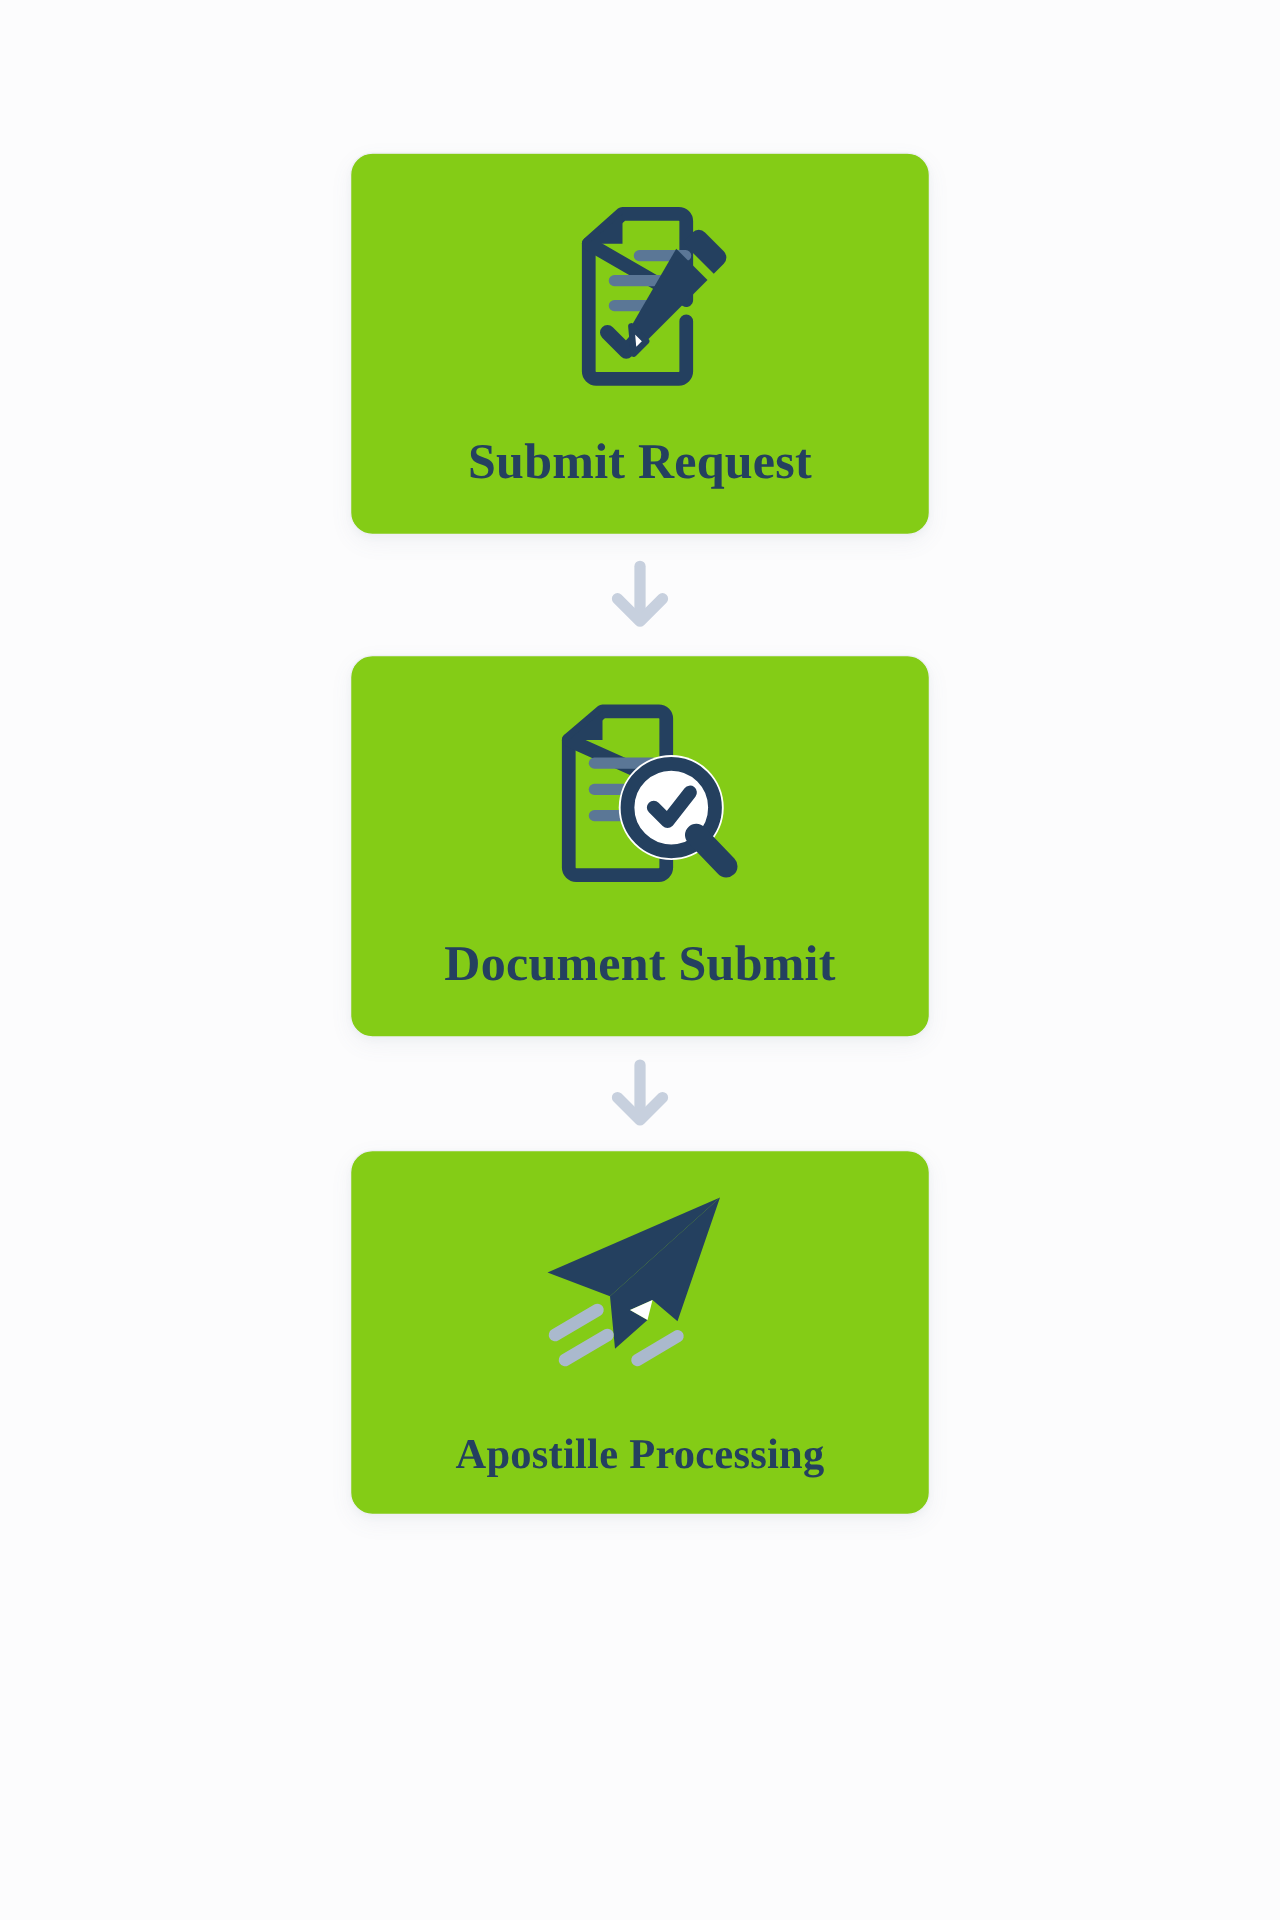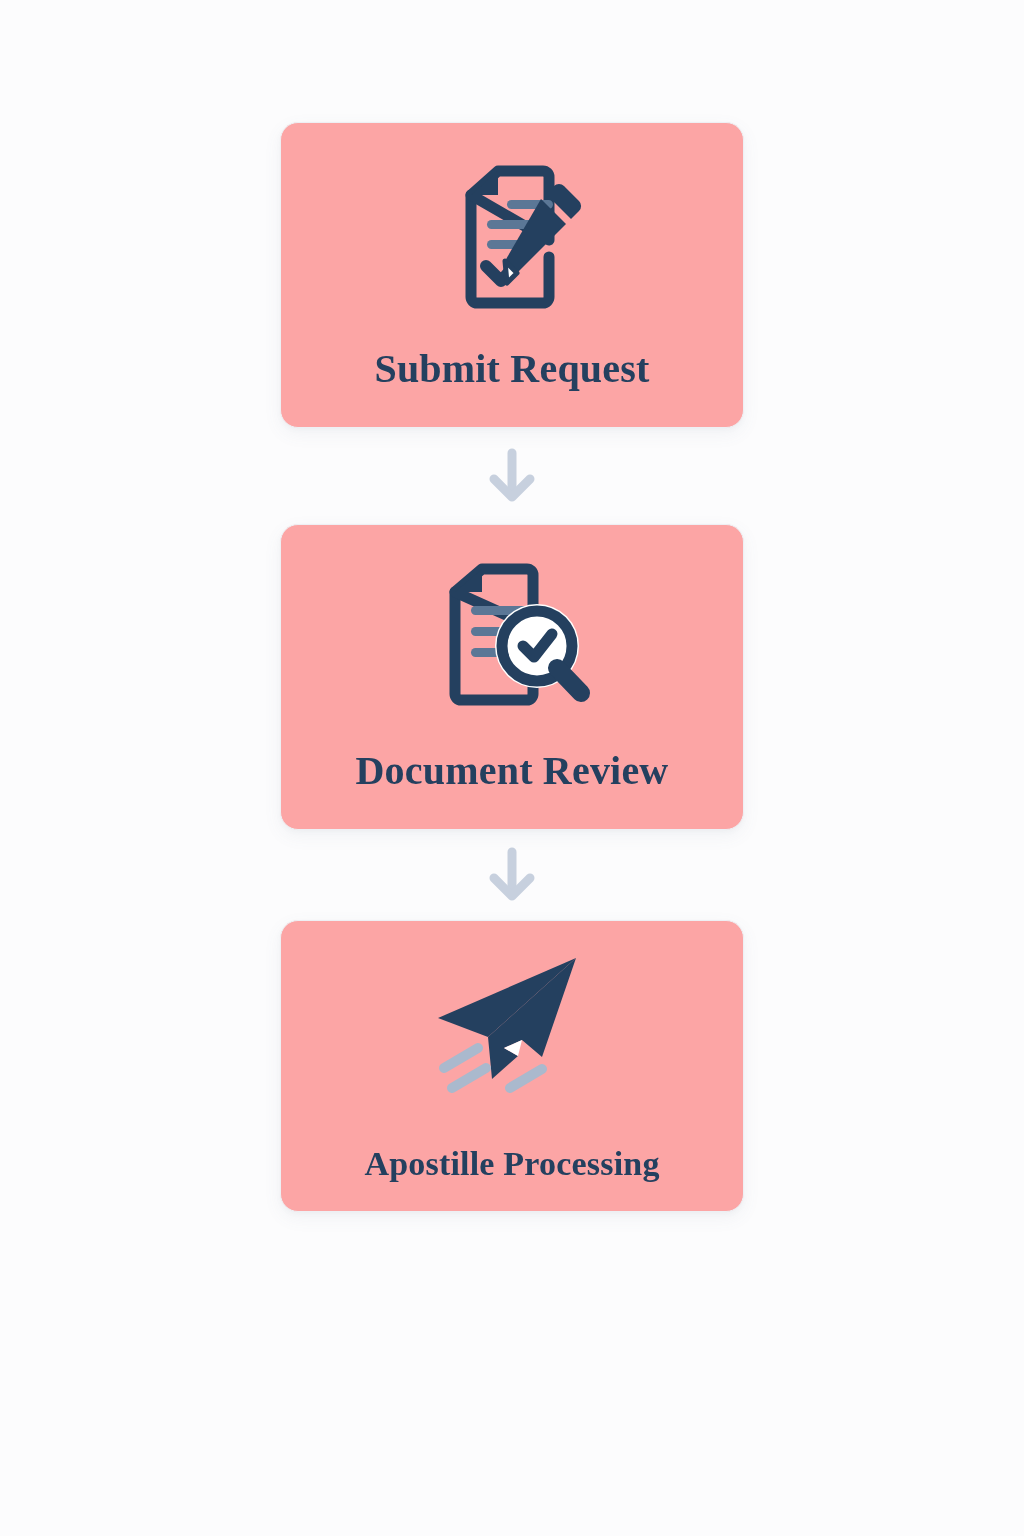--- a/index.html
+++ b/index.html
@@ -28,21 +28,21 @@
     display: flex;
     flex-direction: column;
     align-items: center;
   }
 
   .step-card {
     position: relative;
     box-sizing: border-box;
     width: 464px;
     height: 306px;
-    background: #fca5a5;
+    background: #84cc16;
     border: 1px solid #eef0f4;
     border-radius: 18px;
     box-shadow: 0 6px 18px rgba(100, 115, 140, 0.07),
                 0 2px 5px rgba(100, 115, 140, 0.04);
     display: flex;
     flex-direction: column;
     align-items: center;
     justify-content: flex-start;
   }
 
@@ -144,21 +144,21 @@
             <rect x="38" y="66" width="50" height="9" rx="4.5" fill="#5b7796"></rect>
             <rect x="38" y="87" width="36" height="9" rx="4.5" fill="#5b7796"></rect>
 
             <circle cx="104" cy="85" r="42" fill="#ffffff"></circle>
             <circle cx="104" cy="85" r="35" fill="none" stroke="#24405f" stroke-width="11"></circle>
             <path d="M124 107 L124 107 L148 132" fill="none" stroke="#24405f" stroke-width="18" stroke-linecap="round"></path>
             <path d="M90 85 L101 96 L119 73" fill="none" stroke="#24405f" stroke-width="11" stroke-linecap="round" stroke-linejoin="round"></path>
           </svg>
         </span>
       </div>
-      <div class="step-label">Document Review</div>
+      <div class="step-label">Document Submit</div>
     </div>
 
     <div class="arrow-gap gap-2">
       <span class="arrow-icon">
         <svg width="48" height="56" viewBox="0 0 48 56">
           <path d="M24 5 L24 45" fill="none" stroke="#c7d0de" stroke-width="9" stroke-linecap="round"></path>
           <path d="M6 31 L24 49 L42 31" fill="none" stroke="#c7d0de" stroke-width="9" stroke-linecap="round" stroke-linejoin="round"></path>
         </svg>
       </span>
     </div>

